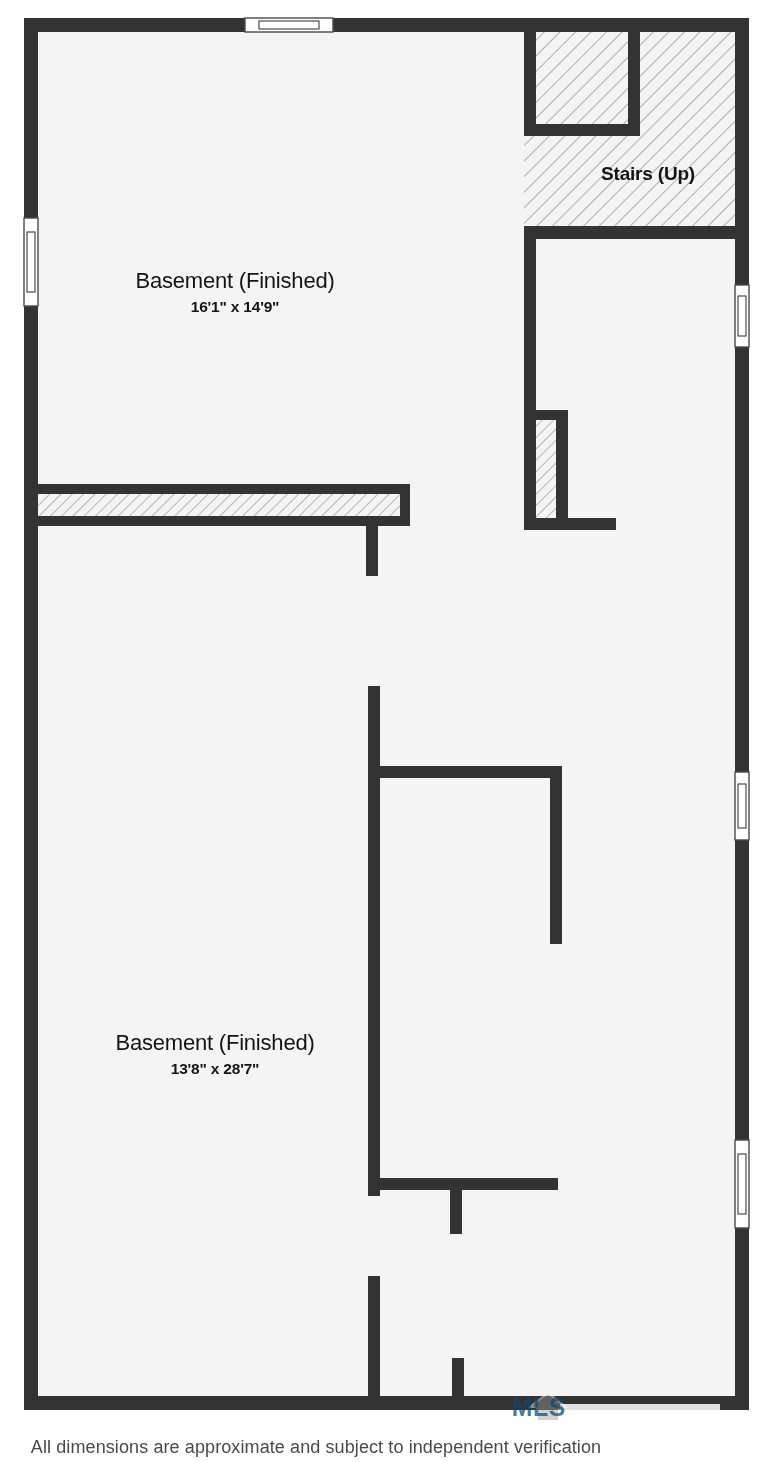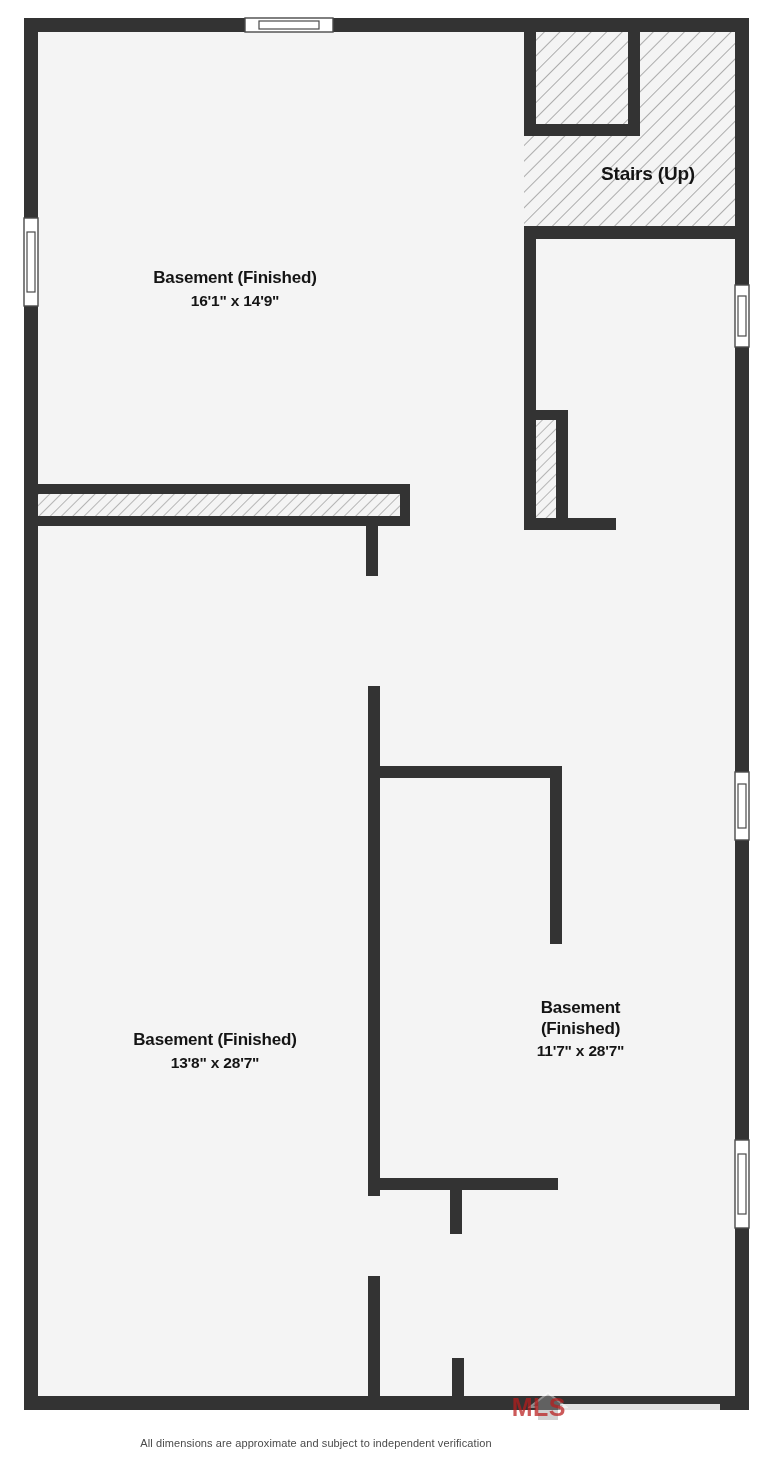--- a/index.html
+++ b/index.html
@@ -30,22 +30,22 @@
     display: block;
   }
   .room-label-group {
     position: absolute;
     text-align: center;
     color: #141414;
     line-height: 1.22;
     pointer-events: none;
   }
   .room-name {
-    font-size: 17px;
-    font-weight: bold;
+    font-size: 22px;
+    font-weight: normal;
     letter-spacing: -0.2px;
     white-space: pre-line;
   }
   .room-dims {
     font-size: 15.5px;
     font-weight: bold;
     letter-spacing: -0.2px;
     margin-top: 3px;
   }
   .stairs-label {
@@ -55,31 +55,31 @@
     color: #141414;
     text-align: center;
     letter-spacing: -0.2px;
   }
   #footer-note {
     position: absolute;
     left: 0;
     right: 0;
     top: 1437px;
     text-align: center;
-    font-size: 11px;
+    font-size: 18px;
     color: #4a4a4a;
     letter-spacing: 0.1px;
   }
   #mls-watermark {
     position: absolute;
     right: 66px;
     top: 1393px;
     font-size: 25px;
     font-weight: bold;
-    color: #b91c1c;
+    color: #0c4a6e;
     opacity: 0.72;
     letter-spacing: 0.5px;
     pointer-events: none;
   }
   #house-watermark {
     position: absolute;
     left: 528px;
     top: 1390px;
     width: 40px;
     height: 34px;
@@ -218,25 +218,20 @@
   <div class="room-label-group" style="left:40px; top:268px; width:390px;">
     <div class="room-name">Basement (Finished)</div>
     <div class="room-dims">16'1" x 14'9"</div>
   </div>
 
   <div class="room-label-group" style="left:45px; top:1030px; width:340px;">
     <div class="room-name">Basement (Finished)</div>
     <div class="room-dims">13'8" x 28'7"</div>
   </div>
 
-  <div class="room-label-group" style="left:488px; top:998px; width:185px;">
-    <div class="room-name">Basement
-(Finished)</div>
-    <div class="room-dims">11'7" x 28'7"</div>
-  </div>
 
   <div id="wm-bar"></div>
   <svg id="house-watermark" viewBox="0 0 40 34" xmlns="http://www.w3.org/2000/svg">
     <path d="M20 3 L38 17 L31 17 L31 31 L9 31 L9 17 L2 17 Z" fill="#9a9a9a" stroke="#ffffff" stroke-width="2"></path>
   </svg>
   <div id="mls-watermark">MLS</div>
 
   <div id="footer-note">All dimensions are approximate and subject to independent verification</div>
 
 </div>

